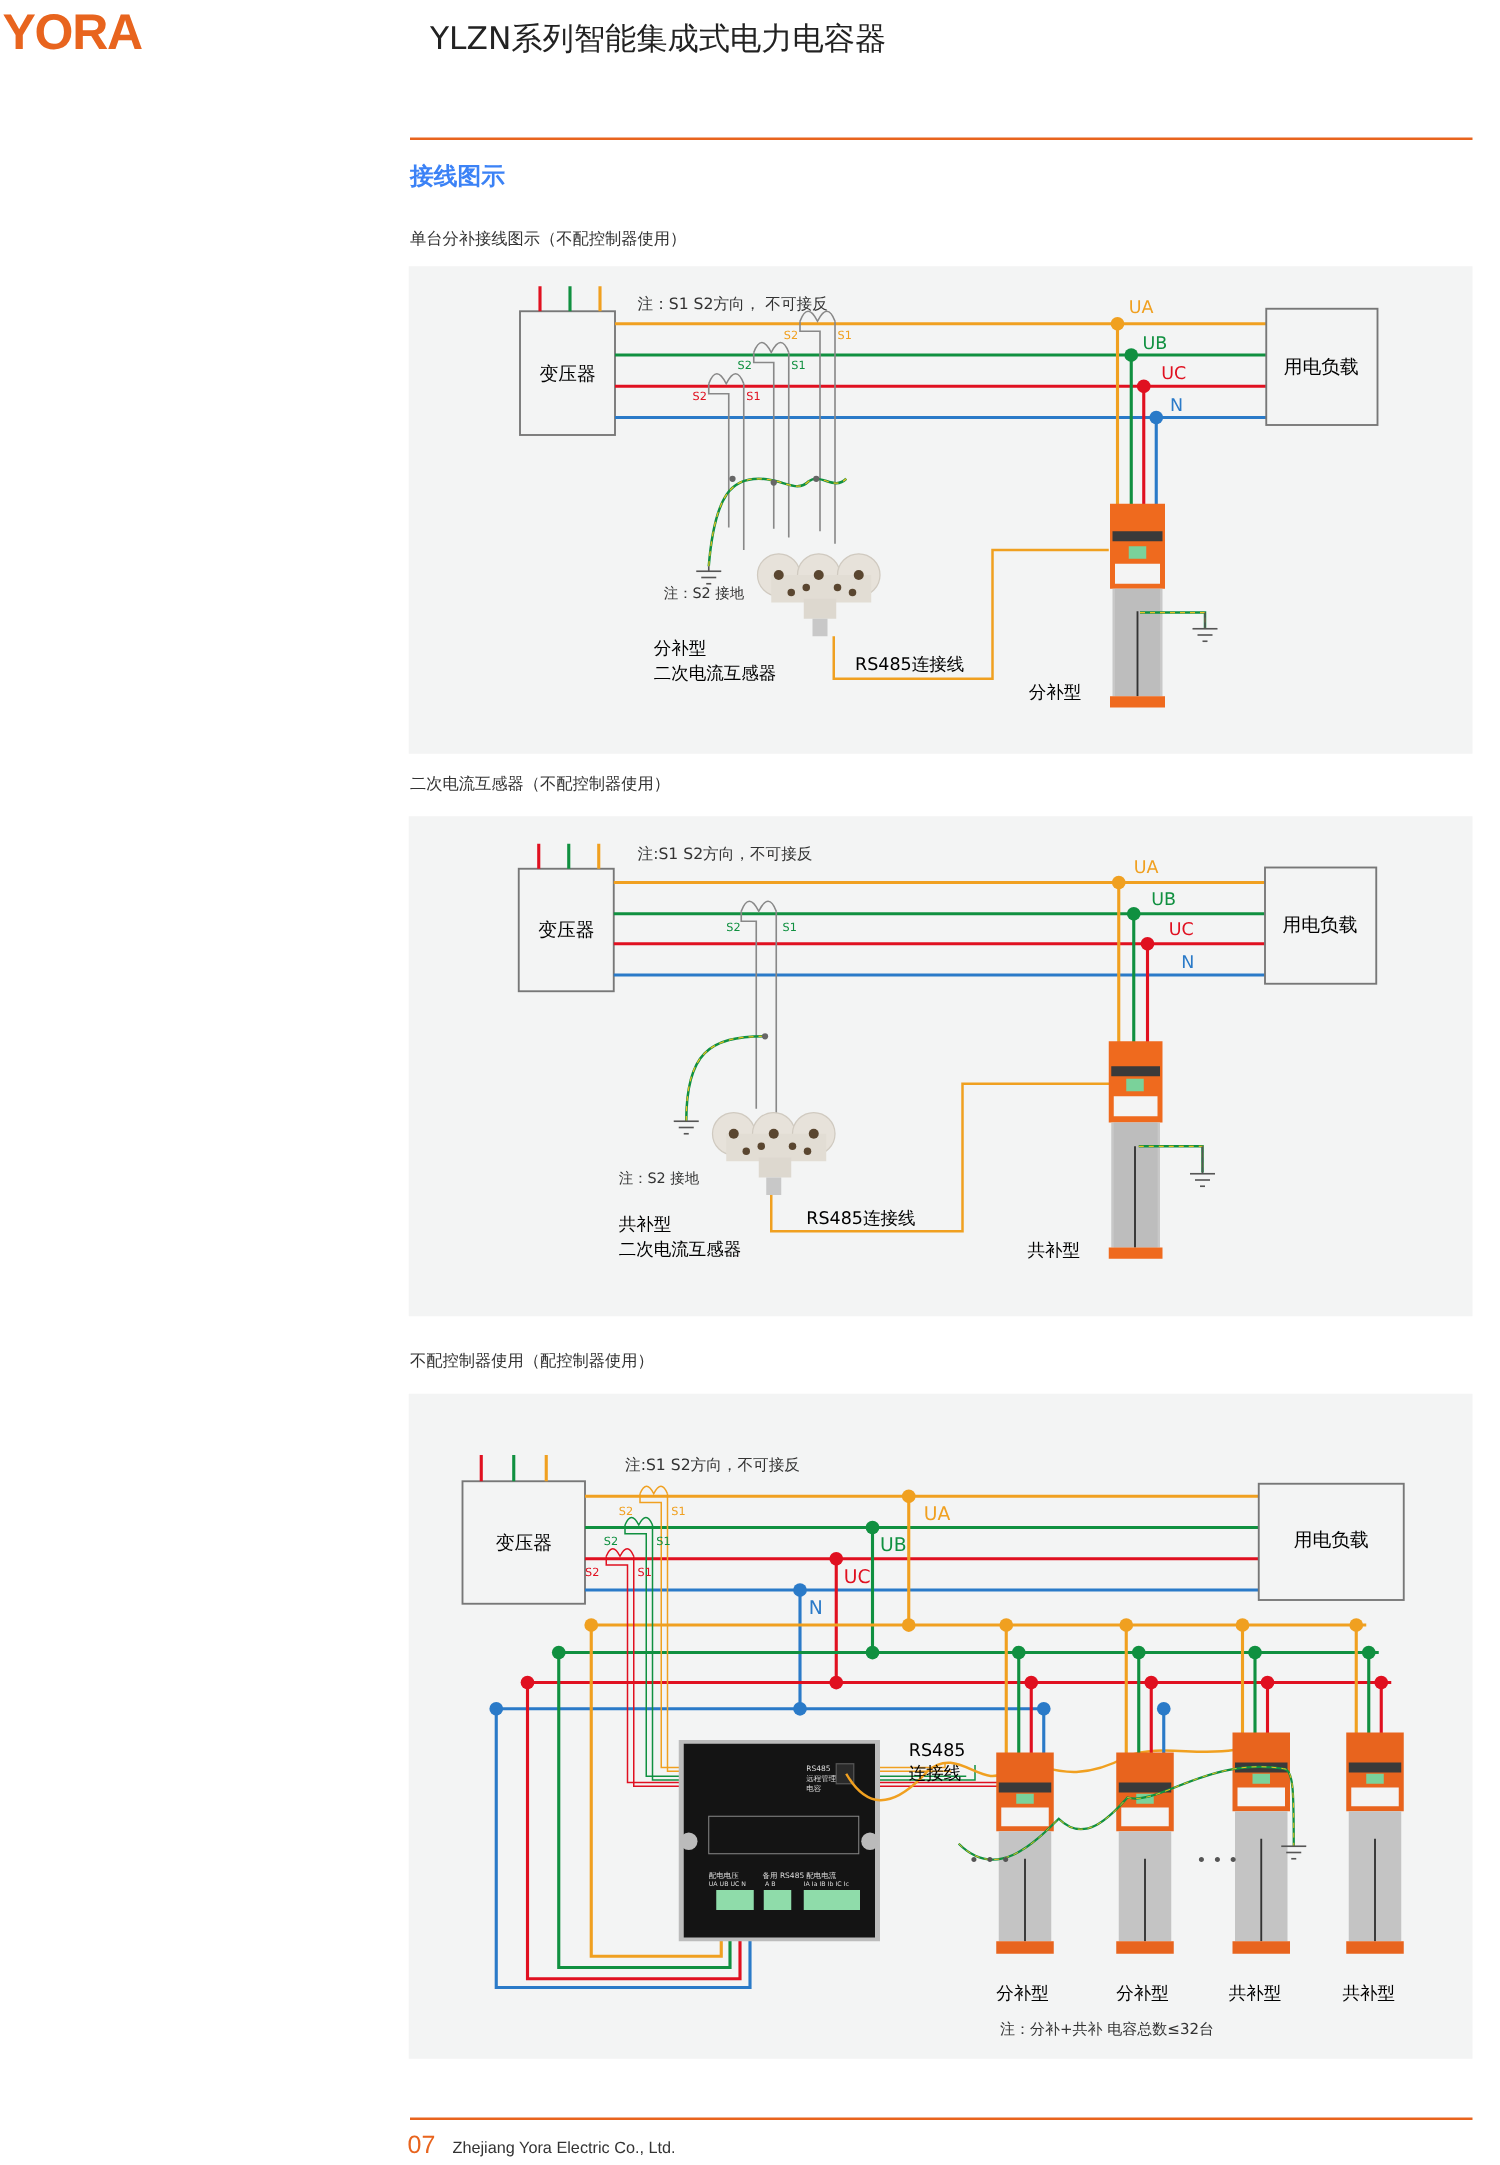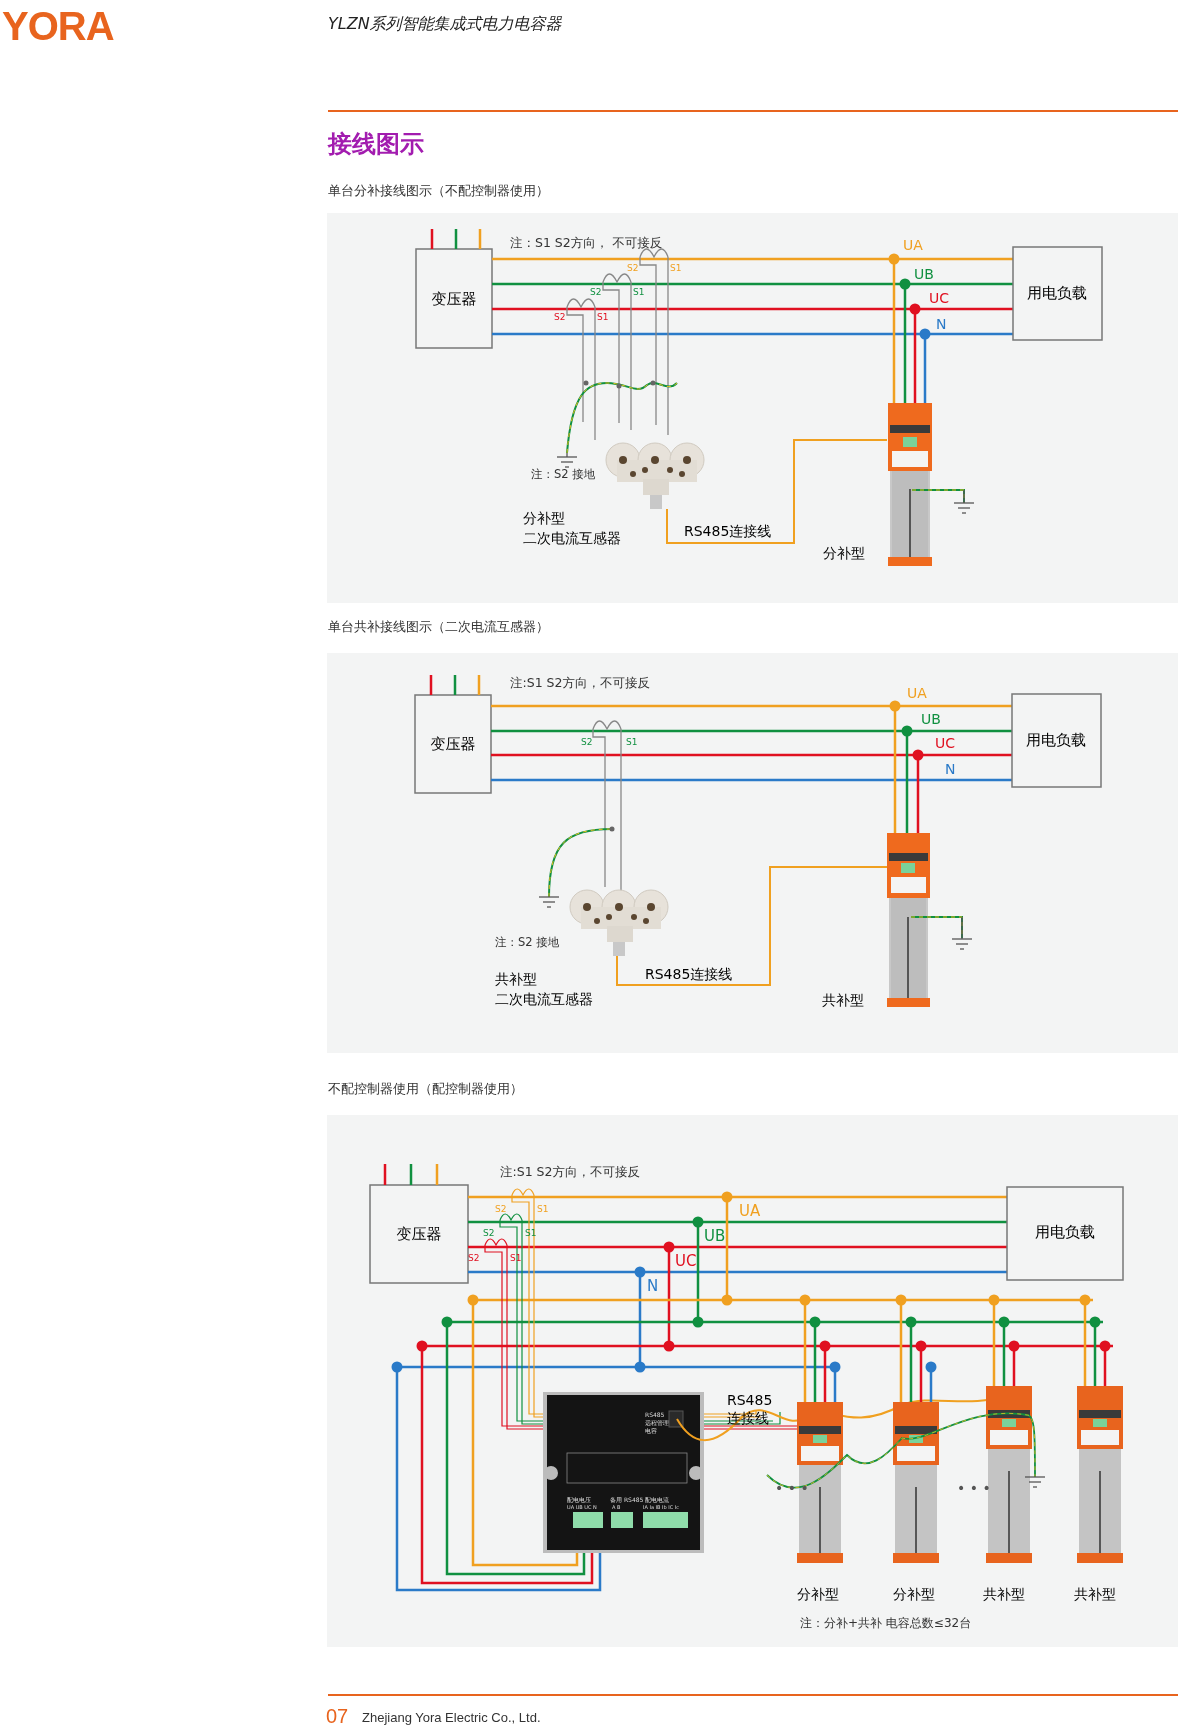--- a/index.html
+++ b/index.html
@@ -1,20 +1,20 @@
 <!DOCTYPE html>
 <html><head>
 <meta charset="utf-8">
 <style>
   html, body { margin:0; padding:0; background:#ffffff; }
   body { width:1200px; height:1732px; position:relative; overflow:hidden; font-family:"DejaVu Sans", sans-serif; color:#222; }
   .logo { position:absolute; left:2px; top:4px; font-family:"Liberation Sans", sans-serif; font-weight:bold; font-size:40px; color:#e8641e; letter-spacing:-1px;text-align:right; }
-  .doc-title { position:absolute; left:328px; top:14px; font-size:16px; color:#222; font-family:"DejaVu Sans", sans-serif;font-style:italic; }
+  .doc-title { position:absolute; left:344px; top:14px; font-size:25px; color:#222; font-family:"DejaVu Sans", sans-serif; }
   .rule { position:absolute; left:328px; width:850px; height:2px; background:#e8641e; }
-  .section-heading { position:absolute; left:328px; top:128px; font-size:24px; color:#a21caf; font-weight:bold;text-align:right; }
+  .section-heading { position:absolute; left:328px; top:128px; font-size:19px; color:#3b82f6; font-weight:bold;text-align:right; }
   .diagram-title { position:absolute; left:328px; font-size:13px; color:#333; }
   .panel { position:absolute; left:327px; width:851px; background:#f3f4f4; }
   svg.dg { position:absolute; left:0; top:0; width:851px; overflow:visible; }
   .footer-page { position:absolute; left:326px; top:1705px; font-size:20px; color:#e8641e; font-family:"Liberation Sans", sans-serif; }
   .footer-company { position:absolute; left:362px; top:1710px; font-size:13px; color:#333; font-family:"Liberation Sans", sans-serif; }
   .t { font-family:"DejaVu Sans", sans-serif; }
 </style>
 </head>
 <body>
 
@@ -130,21 +130,21 @@
     <g stroke="#555" stroke-width="1.3">
       <line x1="637" y1="277" x2="637" y2="290"></line>
       <line x1="627" y1="290" x2="647" y2="290"></line>
         <line x1="631" y1="295" x2="643" y2="295"></line>
         <line x1="635" y1="300" x2="639" y2="300"></line>
     </g>
     <text x="496" y="345" font-size="14" class="t">分补型</text>
   </svg>
 </div>
 
-<div class="diagram-title" style="top:618px">单台共补接线图示（二次电流互感器）</div>
+<div class="diagram-title" style="top:618px">二次电流互感器（不配控制器使用）</div>
 <div class="panel" style="top:653px;height:400px">
   <svg class="dg" height="400" viewBox="0 0 851 400">
     <g>
       <rect x="88" y="42" width="76" height="98" fill="#f3f4f4" stroke="#777" stroke-width="1.5"></rect>
       <line x1="104" y1="22" x2="104" y2="42" stroke="#e01020" stroke-width="2.5"></line>
       <line x1="128" y1="22" x2="128" y2="42" stroke="#109040" stroke-width="2.5"></line>
       <line x1="152" y1="22" x2="152" y2="42" stroke="#f0a020" stroke-width="2.5"></line>
       <text x="126" y="96" text-anchor="middle" font-size="15" class="t">变压器</text>
     </g>
     <text x="183" y="34" font-size="12.5" class="t" fill="#333">注:S1 S2方向，不可接反</text>

